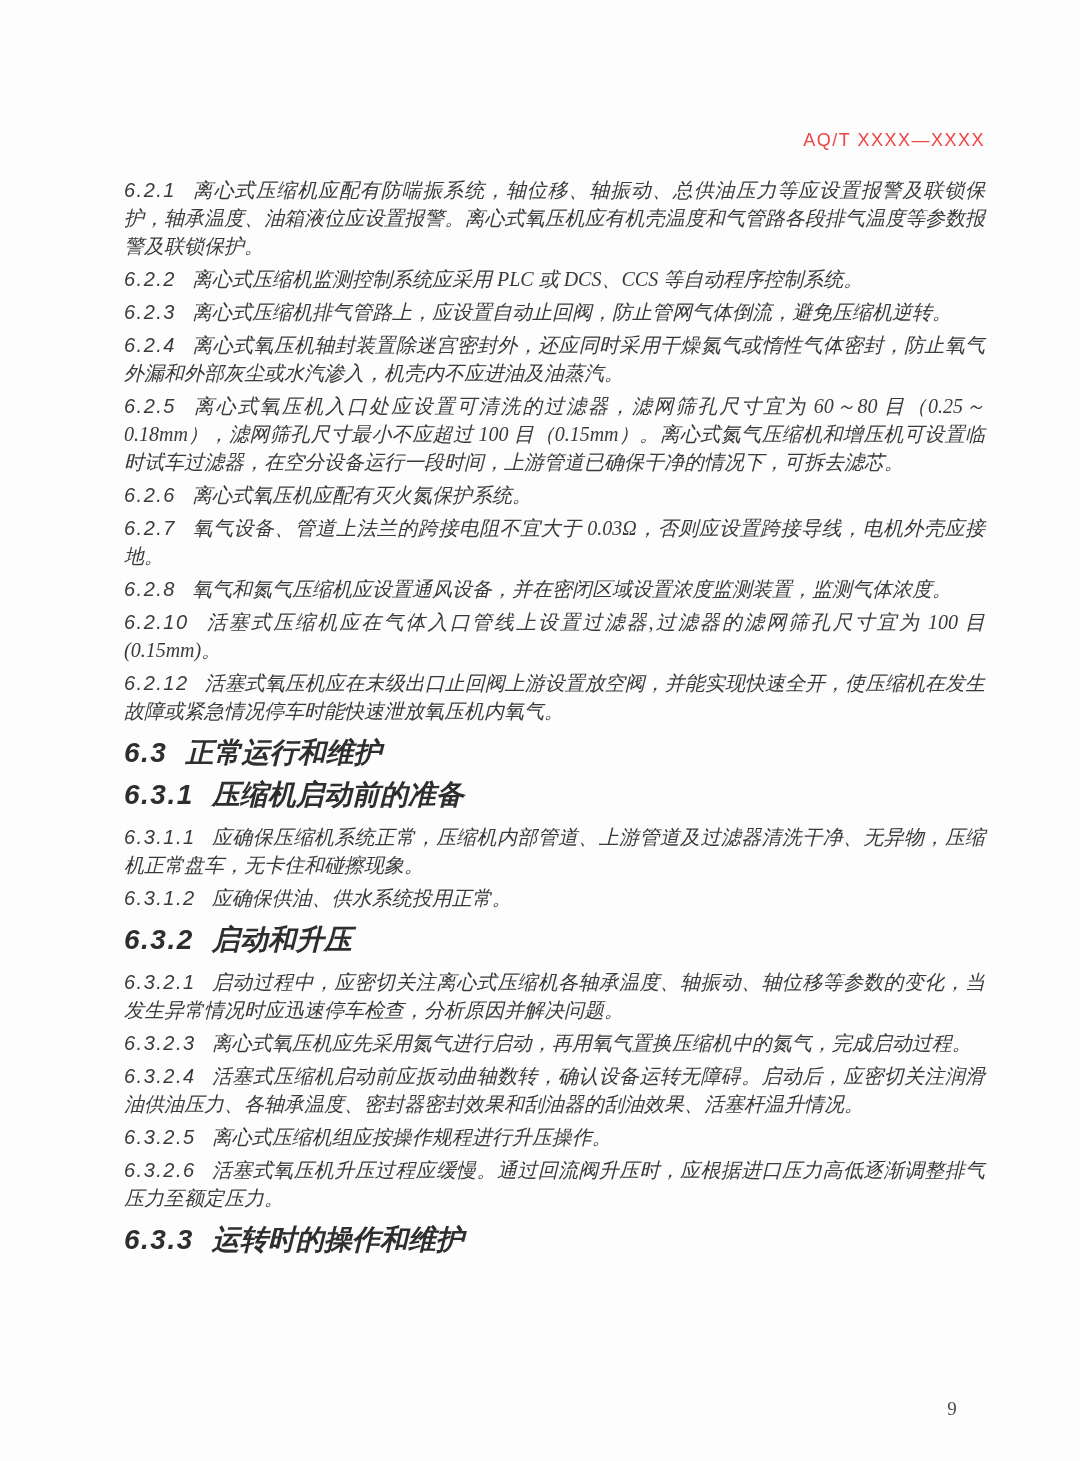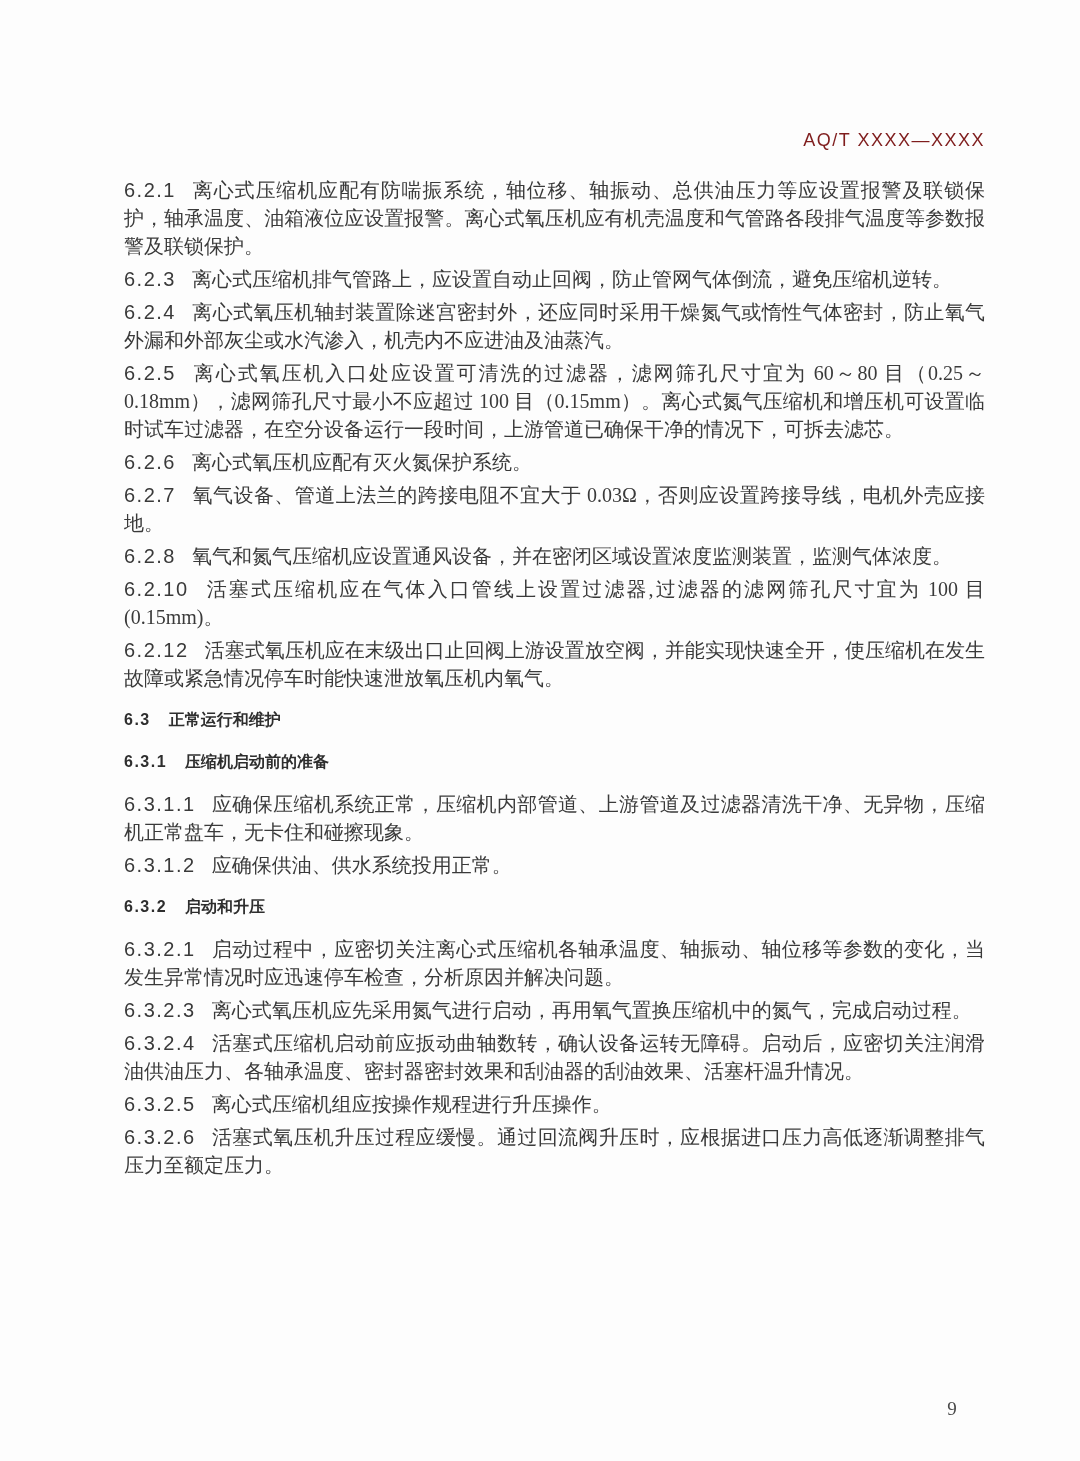--- a/index.html
+++ b/index.html
@@ -15,45 +15,46 @@
     overflow:hidden;
     color:#3a3a3a;
   }
   .doc-header {
     position:absolute;
     top:130px; left:128px; width:857px;
     text-align:right;
     font-family:"Liberation Sans","DejaVu Sans",sans-serif;
     font-size:18px;
     letter-spacing:1.5px;
-    color:#7f1d1d;
+    color:#ef4444;
     white-space:nowrap;
   }
   .content {
     position:absolute;
     top:176px; left:124px; width:861px;
     font-size:20px;
     line-height:28px;
     color:#3a3a3a;
+    font-style:italic;
   }
   p.clause {
     margin:0 0 5px 0;
     text-align:justify;
   }
   p.clause .num {
     font-family:"Liberation Sans","DejaVu Sans",sans-serif;
     letter-spacing:1.5px;
     margin-right:16px;
     white-space:nowrap;
   }
   h2.heading {
     margin:14px 0;
     font-family:"Liberation Sans","DejaVu Sans",sans-serif;
     font-weight:bold;
-    font-size:16px;
+    font-size:28px;
     line-height:28px;
     color:#2e2e2e;
   }
   h2.heading .num {
     letter-spacing:1.5px;
     margin-right:18px;
     white-space:nowrap;
   }
   .page-number {
     position:absolute;
@@ -68,20 +69,21 @@
 <body>
 
 <div class="page">
 
   <div class="doc-header">AQ/T XXXX—XXXX</div>
 
   <div class="content">
 
     <p class="clause"><span class="num">6.2.1</span><span class="txt">离心式压缩机应配有防喘振系统，轴位移、轴振动、总供油压力等应设置报警及联锁保护，轴承温度、油箱液位应设置报警。离心式氧压机应有机壳温度和气管路各段排气温度等参数报警及联锁保护。</span></p>
 
+    <p class="clause"><span class="num">6.2.2</span><span class="txt">离心式压缩机监测控制系统应采用 PLC 或 DCS、CCS 等自动程序控制系统。</span></p>
 
     <p class="clause"><span class="num">6.2.3</span><span class="txt">离心式压缩机排气管路上，应设置自动止回阀，防止管网气体倒流，避免压缩机逆转。</span></p>
 
     <p class="clause"><span class="num">6.2.4</span><span class="txt">离心式氧压机轴封装置除迷宫密封外，还应同时采用干燥氮气或惰性气体密封，防止氧气外漏和外部灰尘或水汽渗入，机壳内不应进油及油蒸汽。</span></p>
 
     <p class="clause"><span class="num">6.2.5</span><span class="txt">离心式氧压机入口处应设置可清洗的过滤器，滤网筛孔尺寸宜为 60～80 目（0.25～0.18mm），滤网筛孔尺寸最小不应超过 100 目（0.15mm）。离心式氮气压缩机和增压机可设置临时试车过滤器，在空分设备运行一段时间，上游管道已确保干净的情况下，可拆去滤芯。</span></p>
 
     <p class="clause"><span class="num">6.2.6</span><span class="txt">离心式氧压机应配有灭火氮保护系统。</span></p>
 
     <p class="clause"><span class="num">6.2.7</span><span class="txt">氧气设备、管道上法兰的跨接电阻不宜大于 0.03Ω，否则应设置跨接导线，电机外壳应接地。</span></p>
@@ -109,18 +111,19 @@
 
 
     <p class="clause"><span class="num">6.3.2.3</span><span class="txt">离心式氧压机应先采用氮气进行启动，再用氧气置换压缩机中的氮气，完成启动过程。</span></p>
 
     <p class="clause"><span class="num">6.3.2.4</span><span class="txt">活塞式压缩机启动前应扳动曲轴数转，确认设备运转无障碍。启动后，应密切关注润滑油供油压力、各轴承温度、密封器密封效果和刮油器的刮油效果、活塞杆温升情况。</span></p>
 
     <p class="clause"><span class="num">6.3.2.5</span><span class="txt">离心式压缩机组应按操作规程进行升压操作。</span></p>
 
     <p class="clause"><span class="num">6.3.2.6</span><span class="txt">活塞式氧压机升压过程应缓慢。通过回流阀升压时，应根据进口压力高低逐渐调整排气压力至额定压力。</span></p>
 
+    <h2 class="heading"><span class="num">6.3.3</span><span class="txt">运转时的操作和维护</span></h2>
 
   </div>
 
   <div class="page-number">9</div>
 
 </div>
 
 </body></html>

